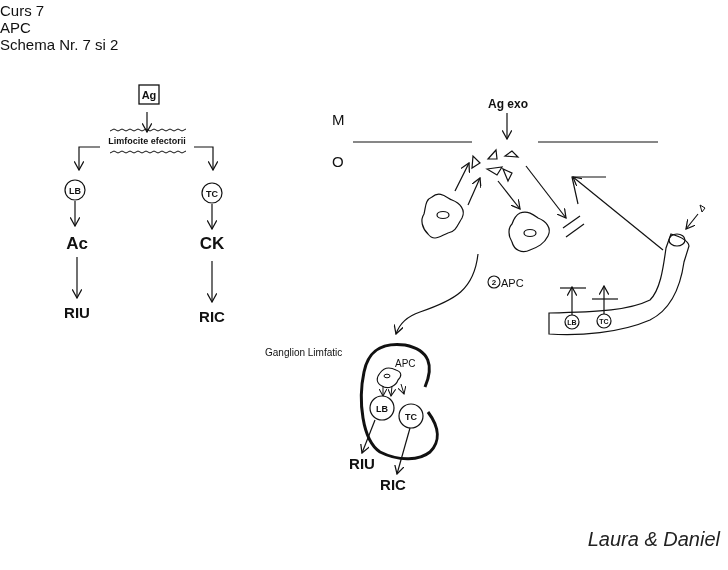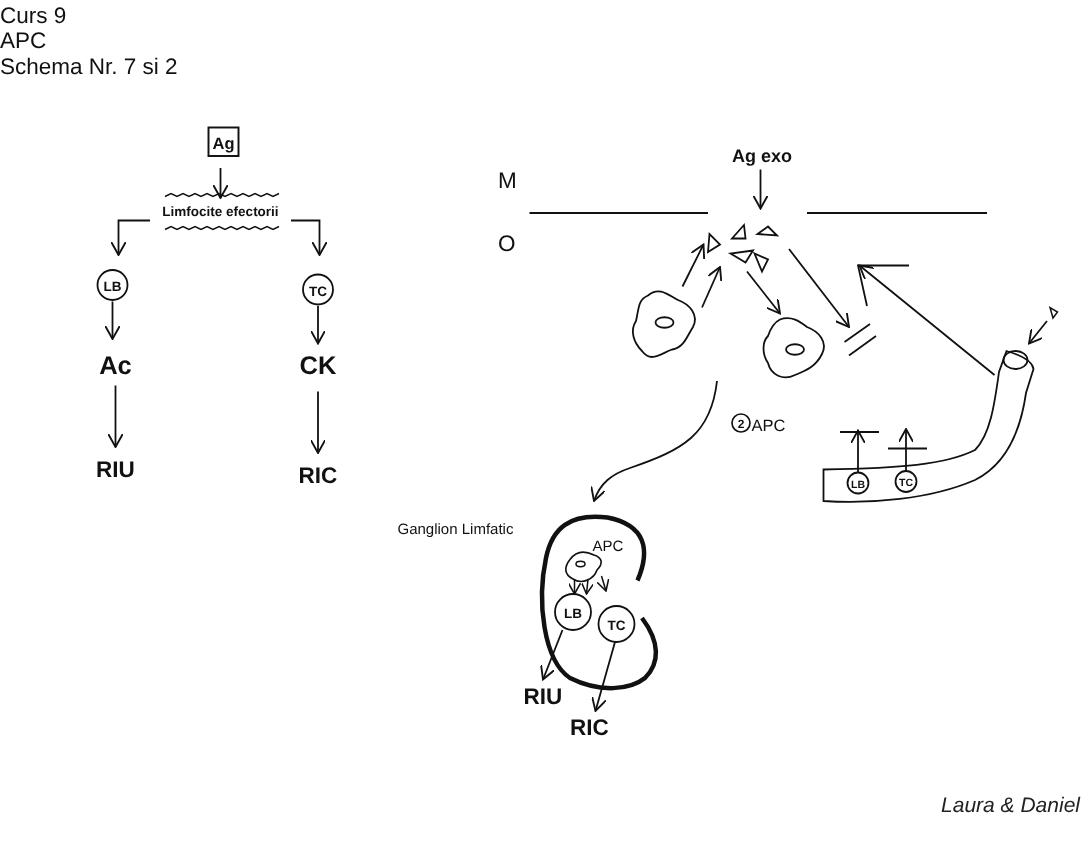--- a/index.html
+++ b/index.html
@@ -1,26 +1,26 @@
 <!DOCTYPE html>
 <html><head>
 <meta charset="utf-8">
 <style>
   html, body { margin: 0; padding: 0; background: #ffffff; }
   body { width: 728px; height: 570px; position: relative; overflow: hidden; font-family: "Liberation Sans", sans-serif; color: #111; }
   .hdr { position: absolute; left: 0; font-size: 15px; line-height: 17px; }
   svg { position: absolute; left: 0; top: 0; }
   .lbl { font-family: "Liberation Sans", sans-serif; fill: #111; }
   .b { font-weight: bold; }
-  .credit { position: absolute; right: 8px; top: 528px; font-size: 14px; font-style: italic; color: #222; }
+  .credit { position: absolute; right: 8px; top: 528px; font-size: 20px; font-style: italic; color: #222; }
 </style>
 </head>
 <body>
 
-<div class="hdr" style="top:2px">Curs 9</div>
+<div class="hdr" style="top:2px">Curs 7</div>
 <div class="hdr" style="top:19px">APC</div>
 <div class="hdr" style="top:36px">Schema Nr. 7 si 2</div>
 
 <svg width="728" height="570" viewBox="0 0 728 570">
   <defs>
     <marker id="ah" viewBox="0 0 10 10" refX="9" refY="5" markerWidth="8" markerHeight="8" orient="auto-start-reverse">
       <path d="M0,0 L9,5 L0,10" fill="none" stroke="#111" stroke-width="1.3"></path>
     </marker>
   </defs>
 

